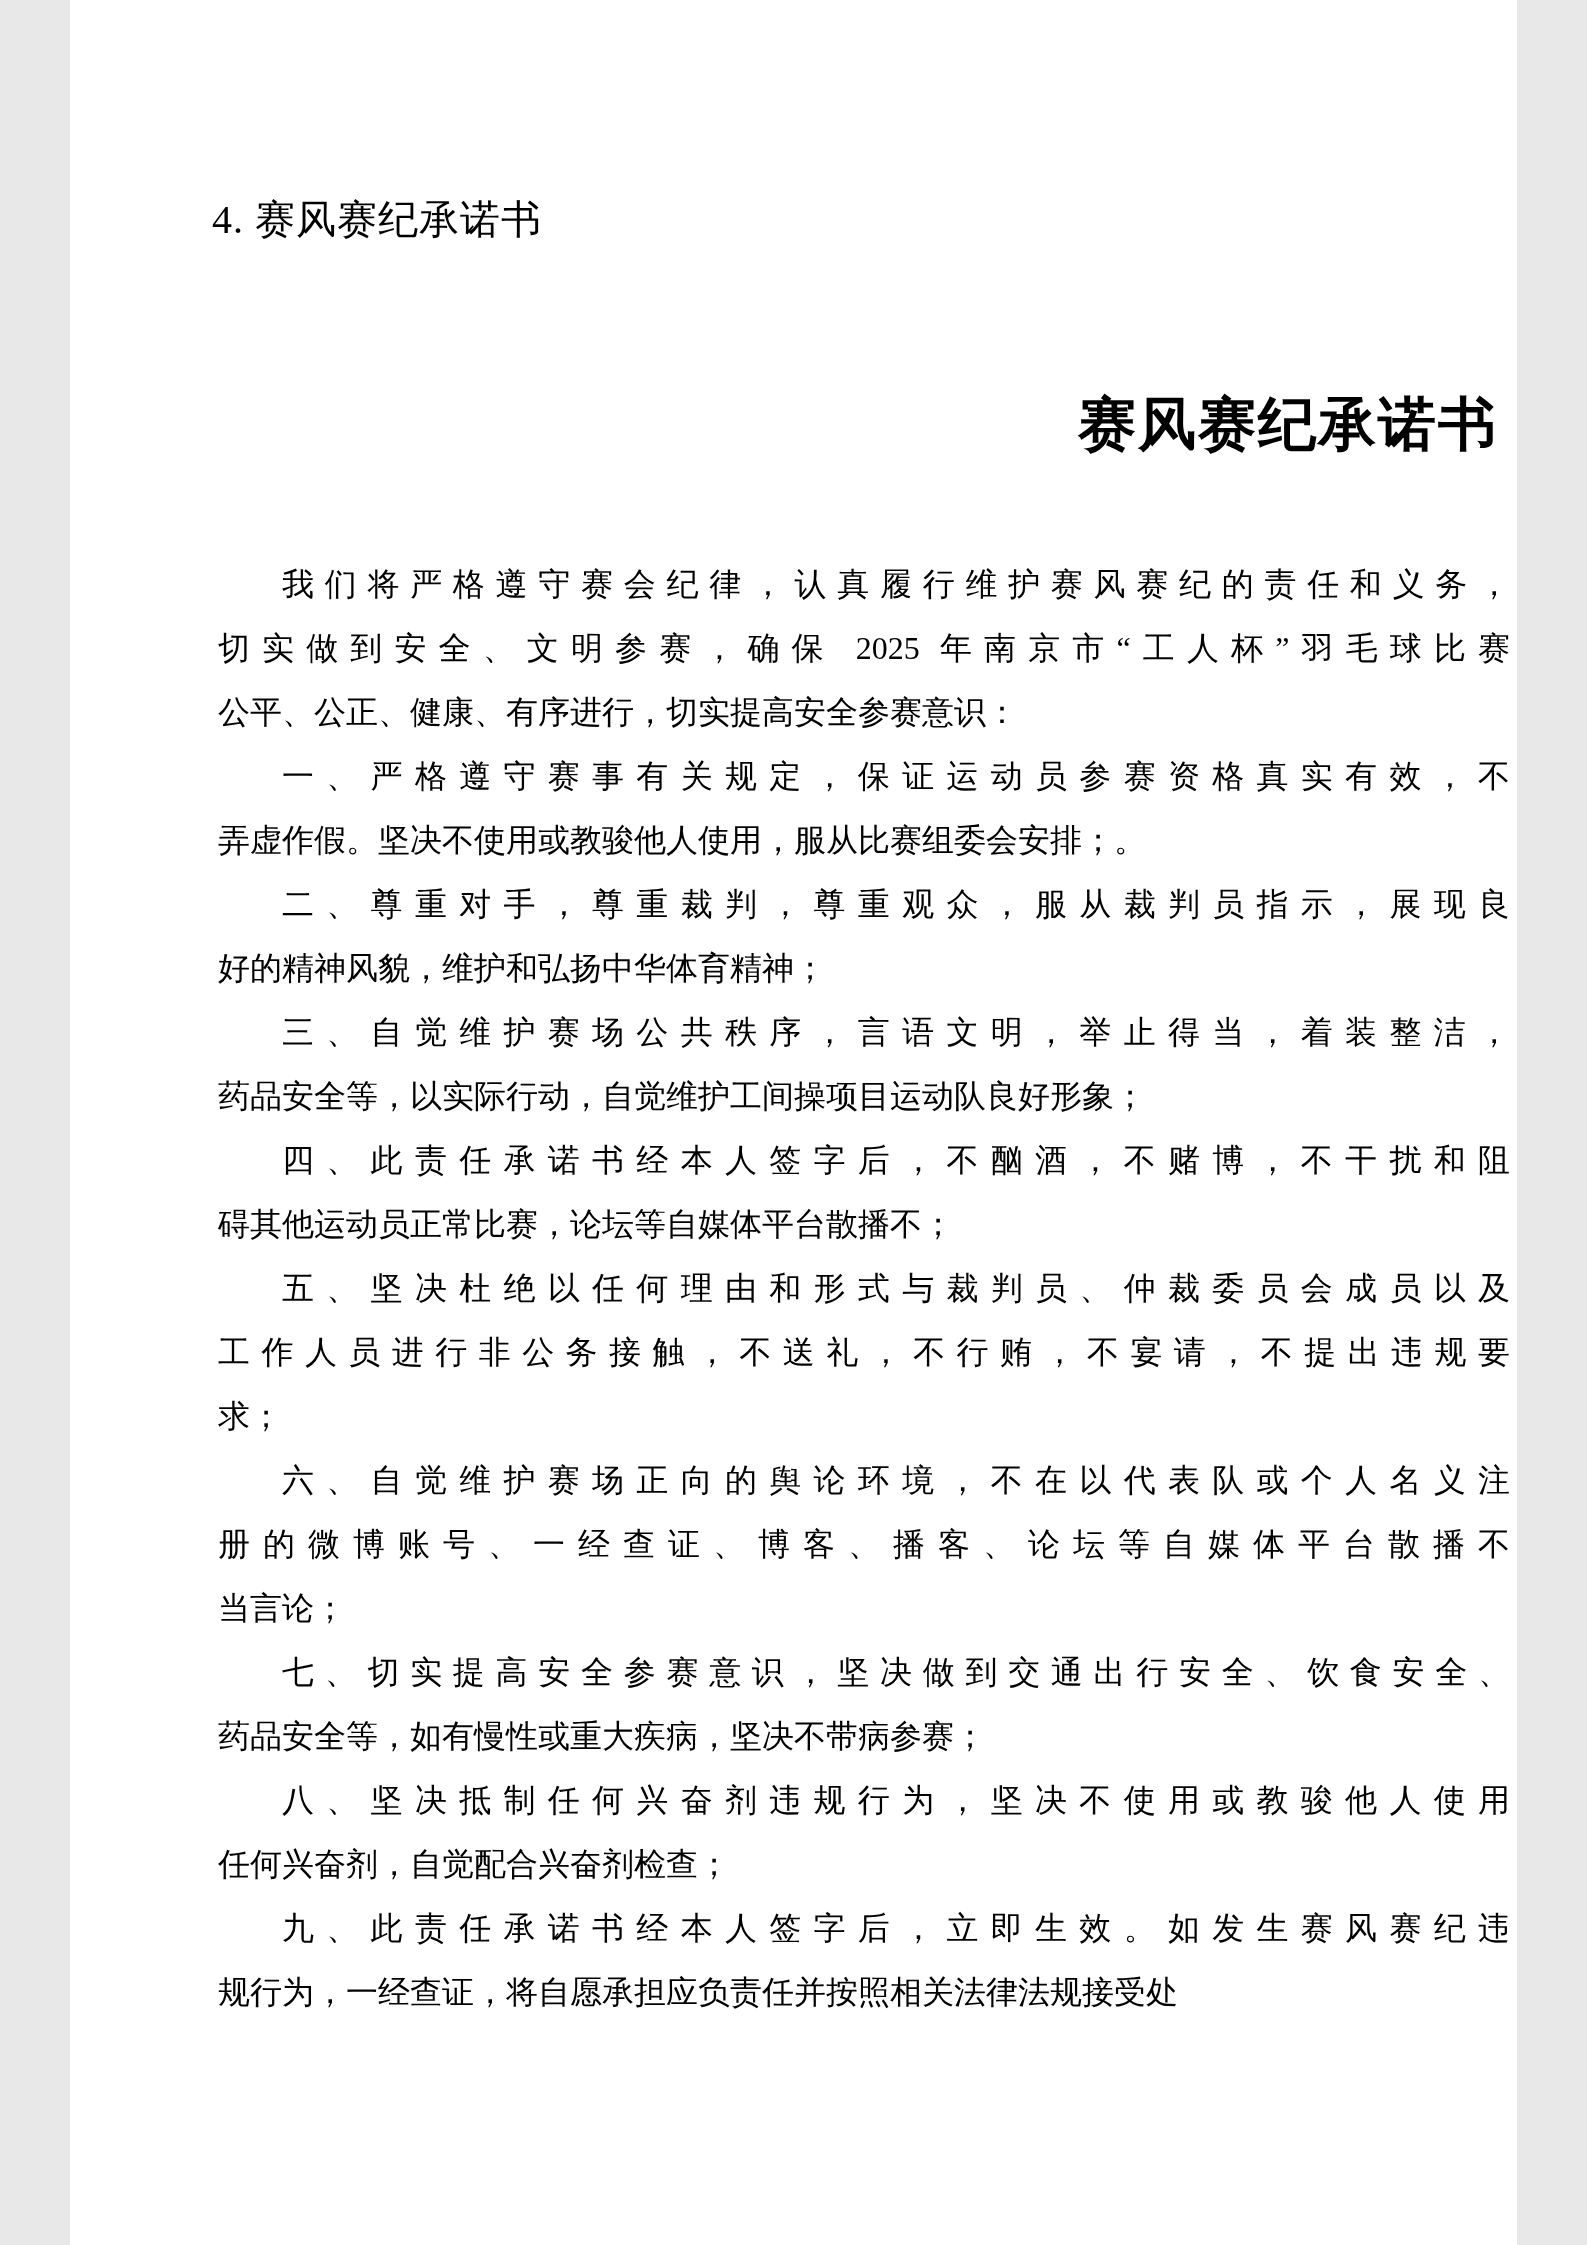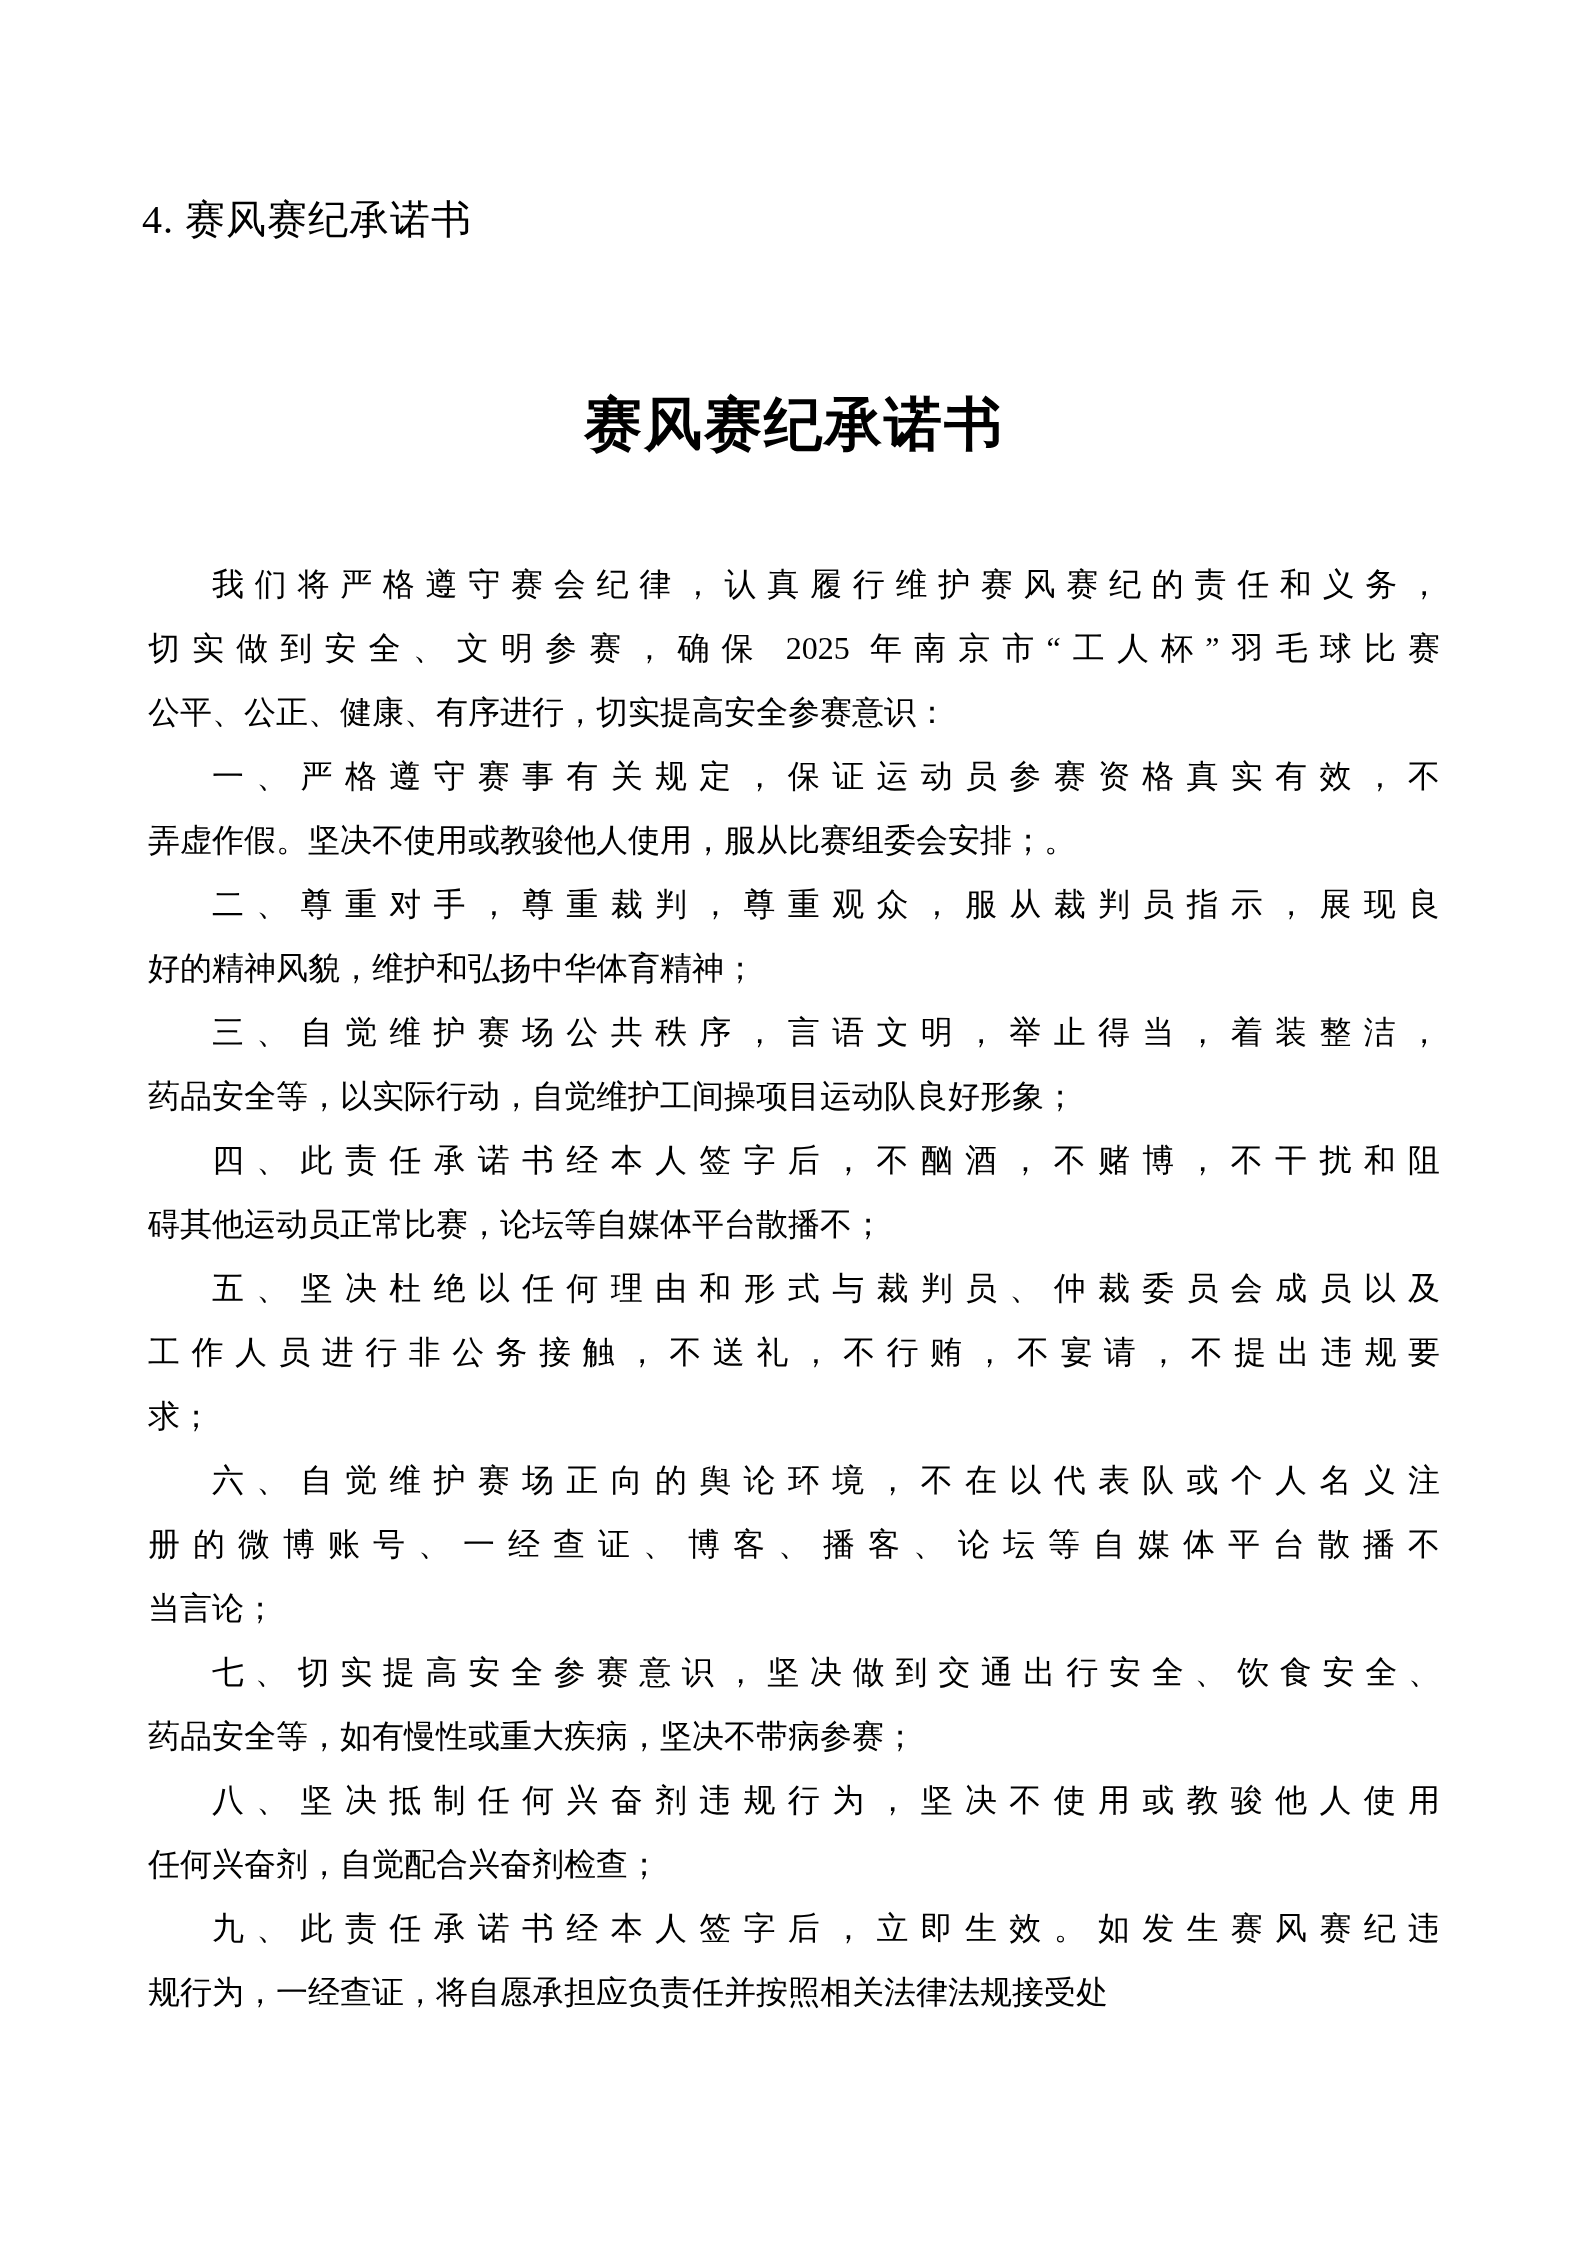--- a/index.html
+++ b/index.html
@@ -1,41 +1,41 @@
 <!DOCTYPE html>
 <html><head>
 <meta charset="utf-8">
 <style>
   html, body { margin: 0; padding: 0; }
   body { background: #e8e8e8; }
   .page {
     position: relative;
-    width: 1587px;
+    width: 1447px;
     height: 2245px;
     margin: 0 auto;
     background: #ffffff;
     overflow: hidden;
     font-family: "Liberation Serif", "DejaVu Serif", serif;
     color: #000000;
   }
   .doc-header {
     position: absolute;
     left: 142px;
     top: 196px;
     font-size: 40px;
     line-height: 48px;
     letter-spacing: 1px;
     white-space: nowrap;
   }
   .doc-title {
     position: absolute;
-    left: 148px;
+    left: 136px;
     top: 390px;
     width: 1292px;
-    text-align: center;
+    text-align: right;
     font-size: 58px;
     line-height: 70px;
     font-weight: bold;
     letter-spacing: 2px;
     white-space: nowrap;
   }
   .doc-body {
     position: absolute;
     left: 148px;
     top: 552px;

